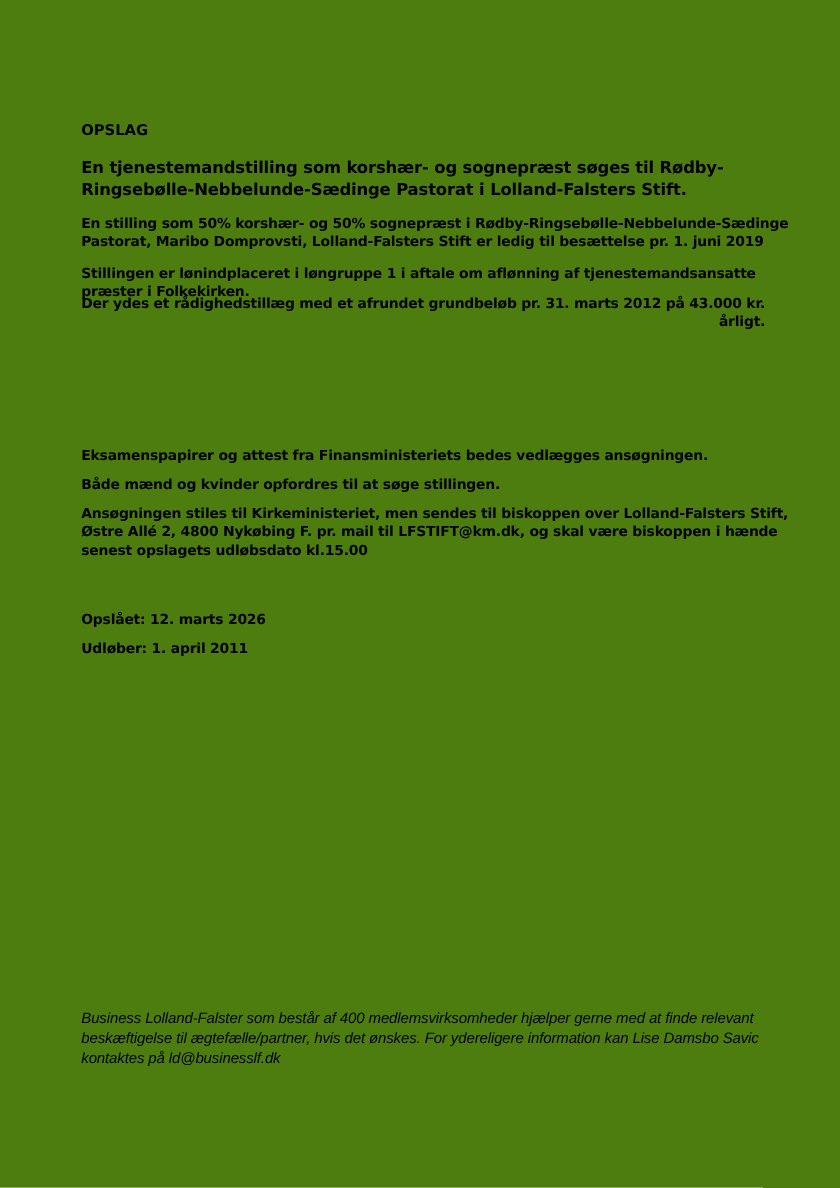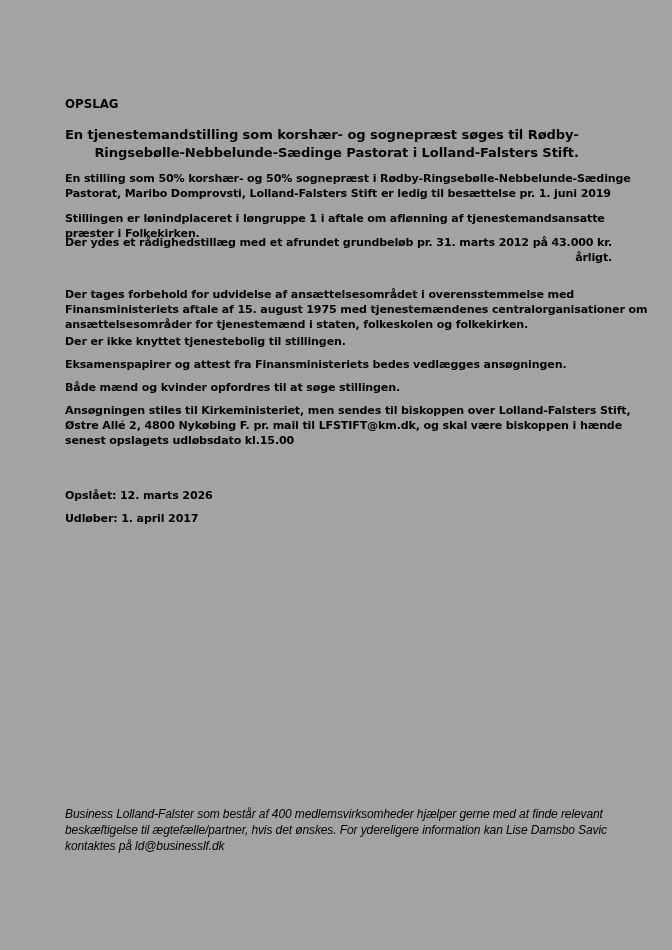--- a/index.html
+++ b/index.html
@@ -12,21 +12,21 @@
       height: 950px;
       position: relative;
       overflow: hidden;
       color: #000000;
       font-family: "DejaVu Sans", sans-serif;
     }
     .page {
       position: absolute;
       left: 0; top: 0;
       width: 672px; height: 950px;
-      background: #a3a3a3;
+      background: #4d7c0f;
     }
     .block {
       position: absolute;
       left: 65px;
       margin: 0;
       font-size: 11.1px;
       line-height: 15px;
       white-space: pre-line;
       letter-spacing: -0.15px;
       font-weight: bold;
@@ -66,47 +66,43 @@
       font-style: italic;
     }
   </style>
 </head>
 <body>
 
 <div class="page">
 
   <p class="heading" style="top:96px;">OPSLAG</p>
 
-  <p class="title" style="top:126px;text-align:right;">En tjenestemandstilling som korshær- og sognepræst søges til Rødby-
+  <p class="title" style="top:126px;">En tjenestemandstilling som korshær- og sognepræst søges til Rødby-
 Ringsebølle-Nebbelunde-Sædinge Pastorat i Lolland-Falsters Stift.</p>
 
   <p class="block" style="top:171px;">En stilling som 50% korshær- og 50% sognepræst i Rødby-Ringsebølle-Nebbelunde-Sædinge
 Pastorat, Maribo Domprovsti, Lolland-Falsters Stift er ledig til besættelse pr. 1. juni 2019</p>
 
   <p class="block" style="top:211px;">Stillingen er lønindplaceret i løngruppe 1 i aftale om aflønning af tjenestemandsansatte
 præster i Folkekirken.</p>
 
   <p class="block" style="top:235px;text-align:right;">Der ydes et rådighedstillæg med et afrundet grundbeløb pr. 31. marts 2012 på 43.000 kr.
 årligt.</p>
 
-  <p class="block" style="top:287px;">Der tages forbehold for udvidelse af ansættelsesområdet i overensstemmelse med
-Finansministeriets aftale af 15. august 1975 med tjenestemændenes centralorganisationer om
-ansættelsesområder for tjenestemænd i staten, folkeskolen og folkekirken.</p>
 
-  <p class="block" style="top:334px;">Der er ikke knyttet tjenestebolig til stillingen.</p>
 
   <p class="block" style="top:357px;">Eksamenspapirer og attest fra Finansministeriets bedes vedlægges ansøgningen.</p>
 
   <p class="block" style="top:380px;">Både mænd og kvinder opfordres til at søge stillingen.</p>
 
   <p class="block" style="top:403px;">Ansøgningen stiles til Kirkeministeriet, men sendes til biskoppen over Lolland-Falsters Stift,
 Østre Allé 2, 4800 Nykøbing F. pr. mail til LFSTIFT@km.dk, og skal være biskoppen i hænde
 senest opslagets udløbsdato kl.15.00</p>
 
   <p class="block" style="top:488px;">Opslået: 12. marts 2026</p>
 
-  <p class="block" style="top:511px;">Udløber: 1. april 2017</p>
+  <p class="block" style="top:511px;">Udløber: 1. april 2011</p>
 
   <p class="footer-note"><span>Business Lolland-Falster som består af 400 medlemsvirksomheder hjælper gerne med at finde relevant
 beskæftigelse til ægtefælle/partner, hvis det ønskes. For ydereligere information kan Lise Damsbo Savic
 kontaktes på </span><span class="footer-email">ld@businesslf.dk</span></p>
 
 </div>
 
 </body></html>

